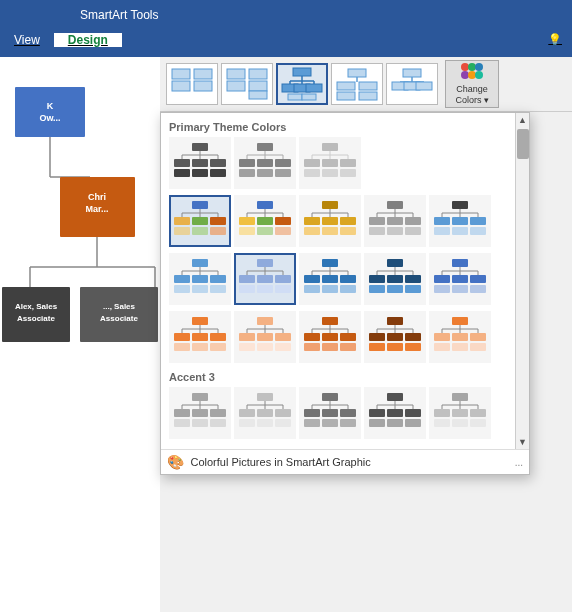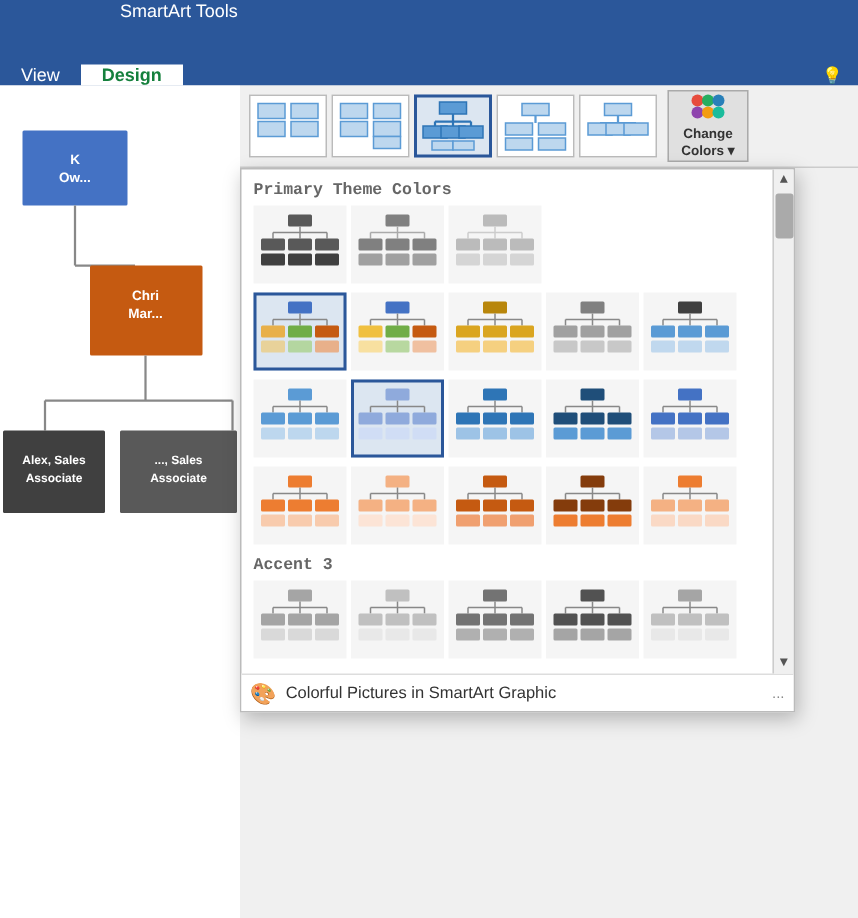--- a/index.html
+++ b/index.html
@@ -4,31 +4,32 @@
   <style>
     * { box-sizing: border-box; margin: 0; padding: 0; }
     body { width: 572px; height: 612px; overflow: hidden; font-family: 'Segoe UI', Arial, sans-serif; font-size: 12px; background: #f0f0f0; }
 
     
     .title-bar {
       background: #2b579a;
       color: white;
       height: 22px;
       display: flex;
-      align-items: flex-start;
+      align-items: flex-end;
       padding-left: 80px;
       font-size: 12px;
     }
 
     
     .ribbon {
       background: #2b579a;
       height: 35px;
       display: flex;
-      align-items: flex-end;
+      align-items: center;
+      text-decoration: underline;
     }
     .ribbon-tab {
       padding: 0 14px;
       display: flex;
       align-items: center;
       color: white;
       font-size: 12px;
       cursor: pointer;
     }
     .ribbon-tab.active {
@@ -71,21 +72,20 @@
       top: 0;
       width: 370px;
       background: white;
       border: 1px solid #bbb;
       box-shadow: 2px 4px 12px rgba(0,0,0,0.25);
       z-index: 100;
     }
 
     .scrollbar-container {
       display: flex;
-      font-family: Liberation Mono, monospace;
     }
 
     .panel-content {
       flex: 1;
       padding: 4px 6px 6px 6px;
       max-height: 380px;
       overflow: hidden;
     }
 
     .scrollbar {
@@ -272,21 +272,21 @@
       <svg width="44" height="34" viewBox="0 0 44 34">
         <rect x="13" y="2" width="18" height="8" fill="#bdd7ee" stroke="#5b9bd5" stroke-width="1"></rect>
         <line x1="22" y1="10" x2="22" y2="15" stroke="#5b9bd5" stroke-width="1.5"></line>
         <line x1="10" y1="15" x2="34" y2="15" stroke="#5b9bd5" stroke-width="1.5"></line>
         <rect x="2" y="15" width="16" height="8" fill="#bdd7ee" stroke="#5b9bd5" stroke-width="1"></rect>
         <rect x="14" y="15" width="16" height="8" fill="#bdd7ee" stroke="#5b9bd5" stroke-width="1"></rect>
         <rect x="26" y="15" width="16" height="8" fill="#bdd7ee" stroke="#5b9bd5" stroke-width="1"></rect>
       </svg>
     </div>
 
-    <div style="margin-left:4px;font-weight:bold;">
+    <div style="margin-left:4px;">
       <div style="width:54px; height:48px; border:1px solid #aaa; background:#e0e0e0; display:flex; flex-direction:column; align-items:center; justify-content:center; cursor:pointer; font-size:9px; color:#333; text-align:center; padding:2px;">
         <div style="margin-bottom:2px;">
           <svg width="24" height="18" viewBox="0 0 24 18">
             <circle cx="5" cy="5" r="4" fill="#e74c3c"></circle>
             <circle cx="12" cy="5" r="4" fill="#27ae60"></circle>
             <circle cx="19" cy="5" r="4" fill="#2980b9"></circle>
             <circle cx="5" cy="13" r="4" fill="#8e44ad"></circle>
             <circle cx="12" cy="13" r="4" fill="#f39c12"></circle>
             <circle cx="19" cy="13" r="4" fill="#1abc9c"></circle>
           </svg>

